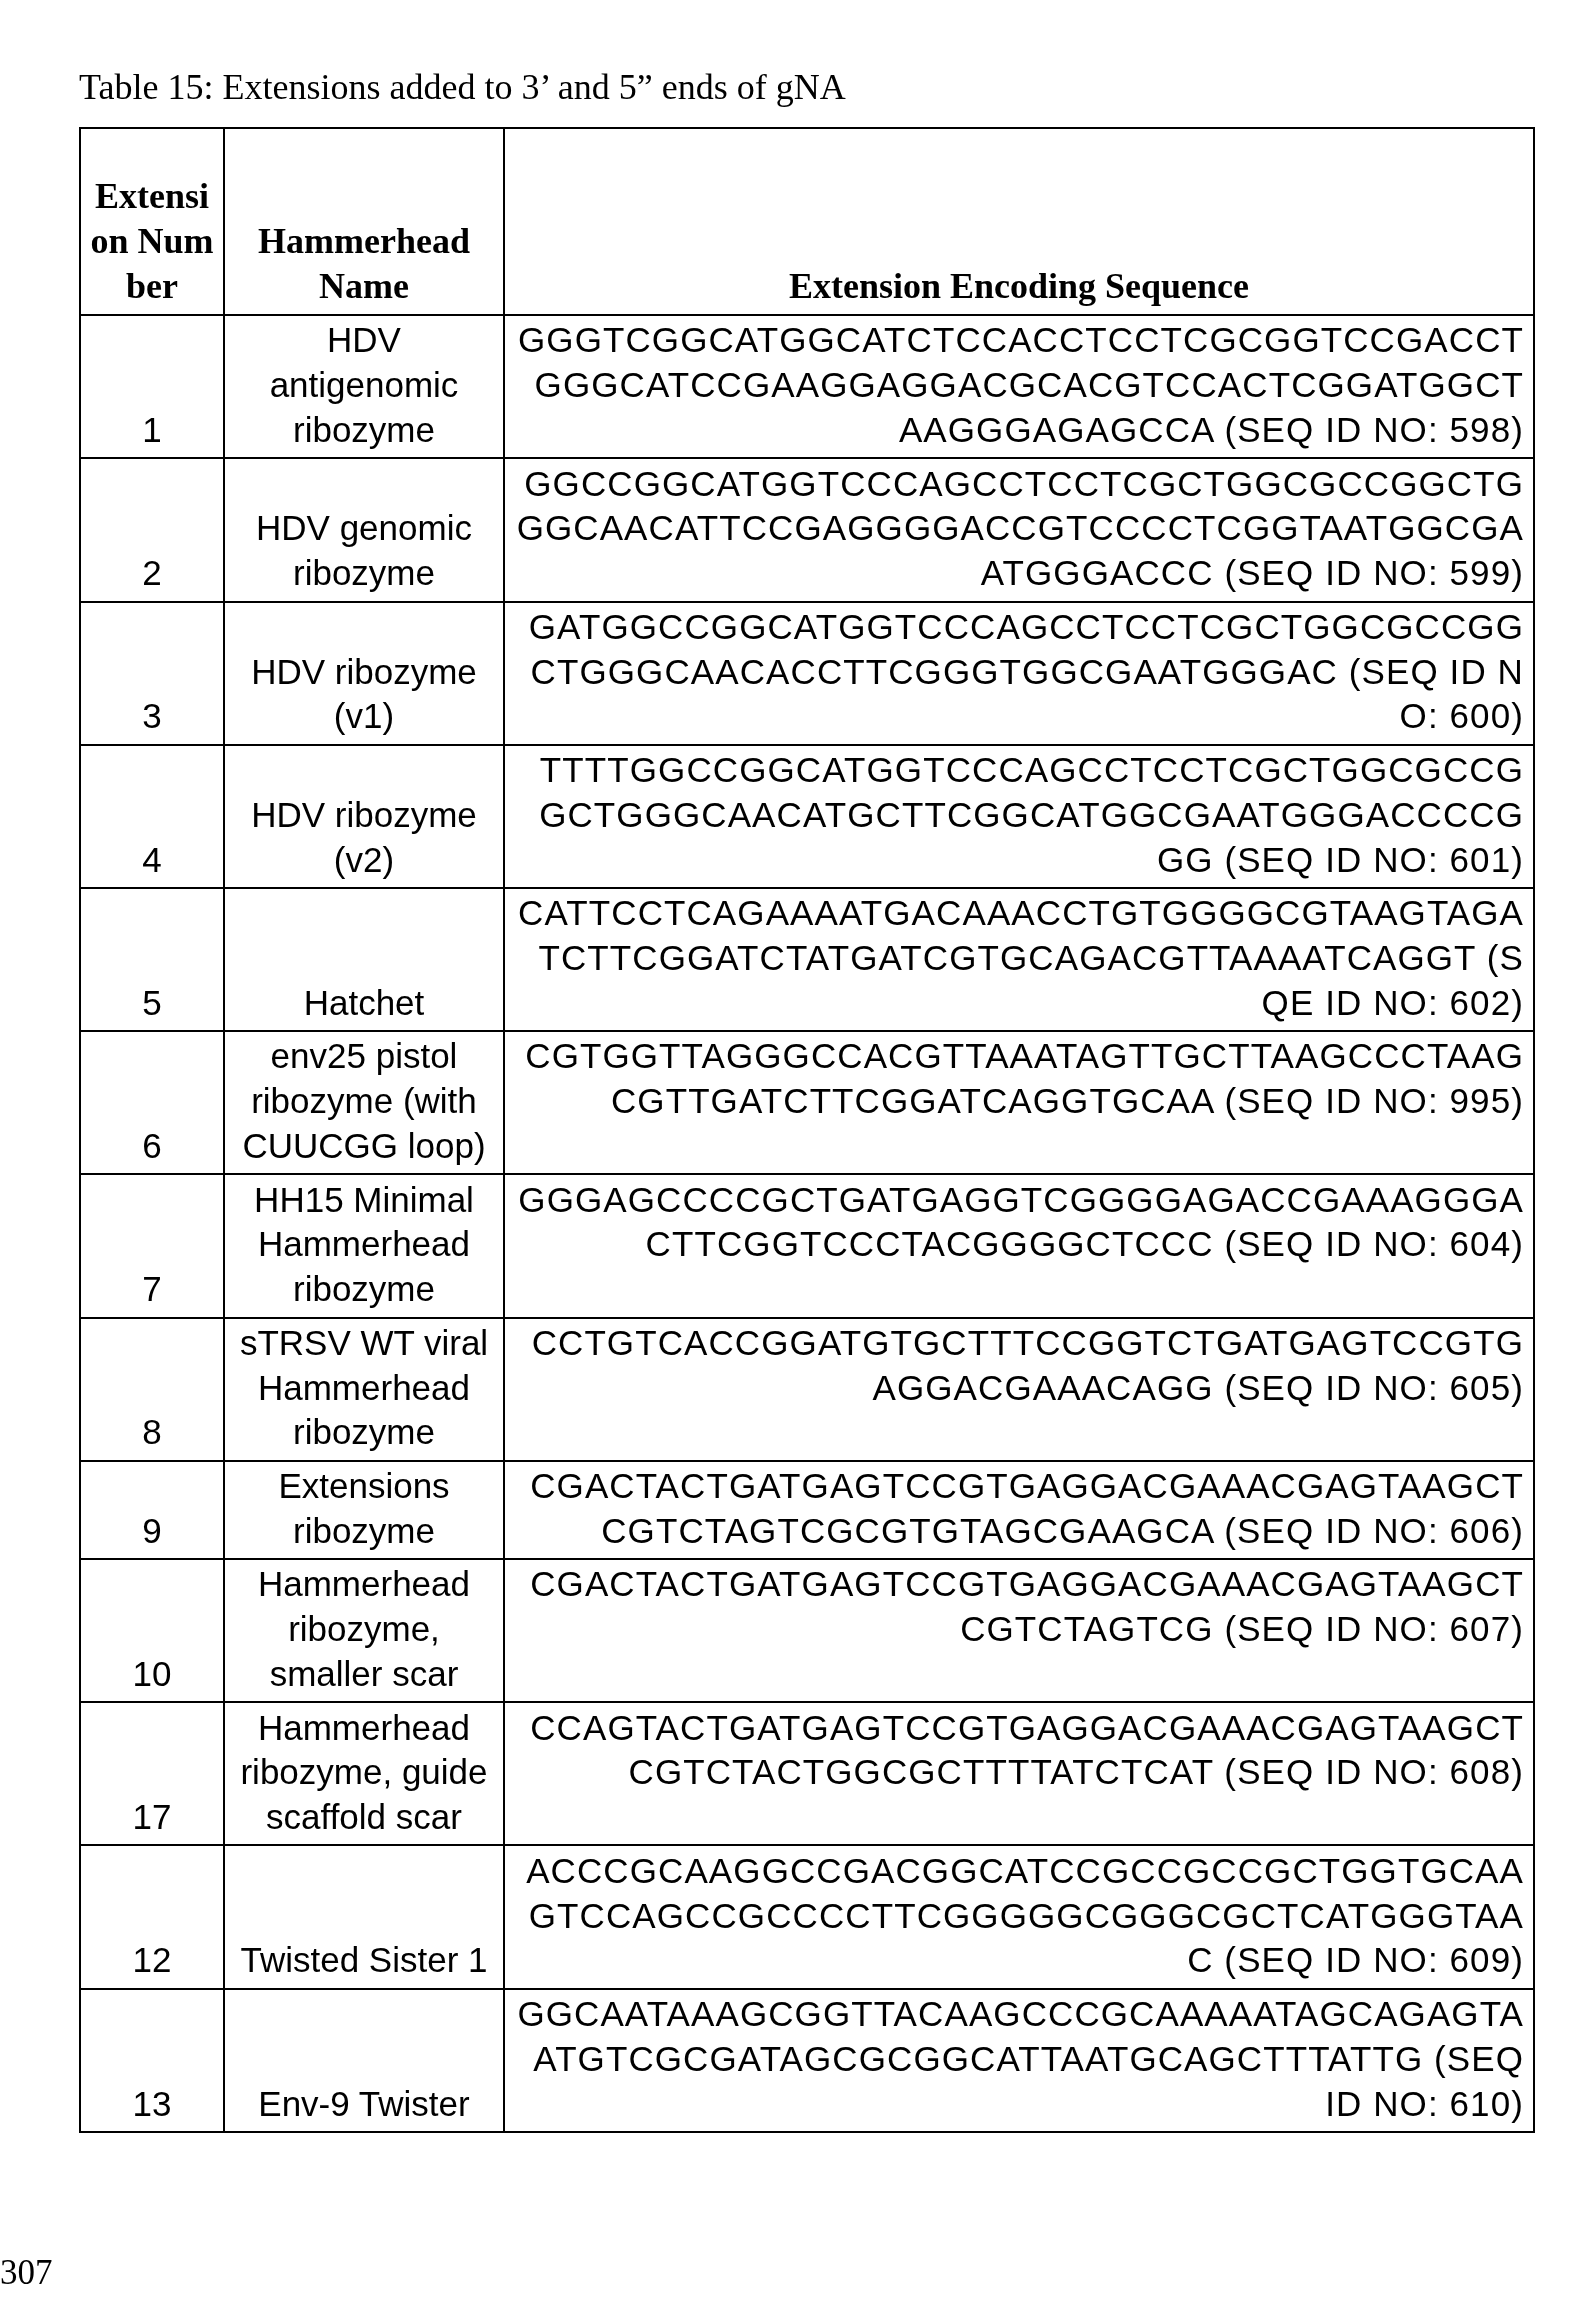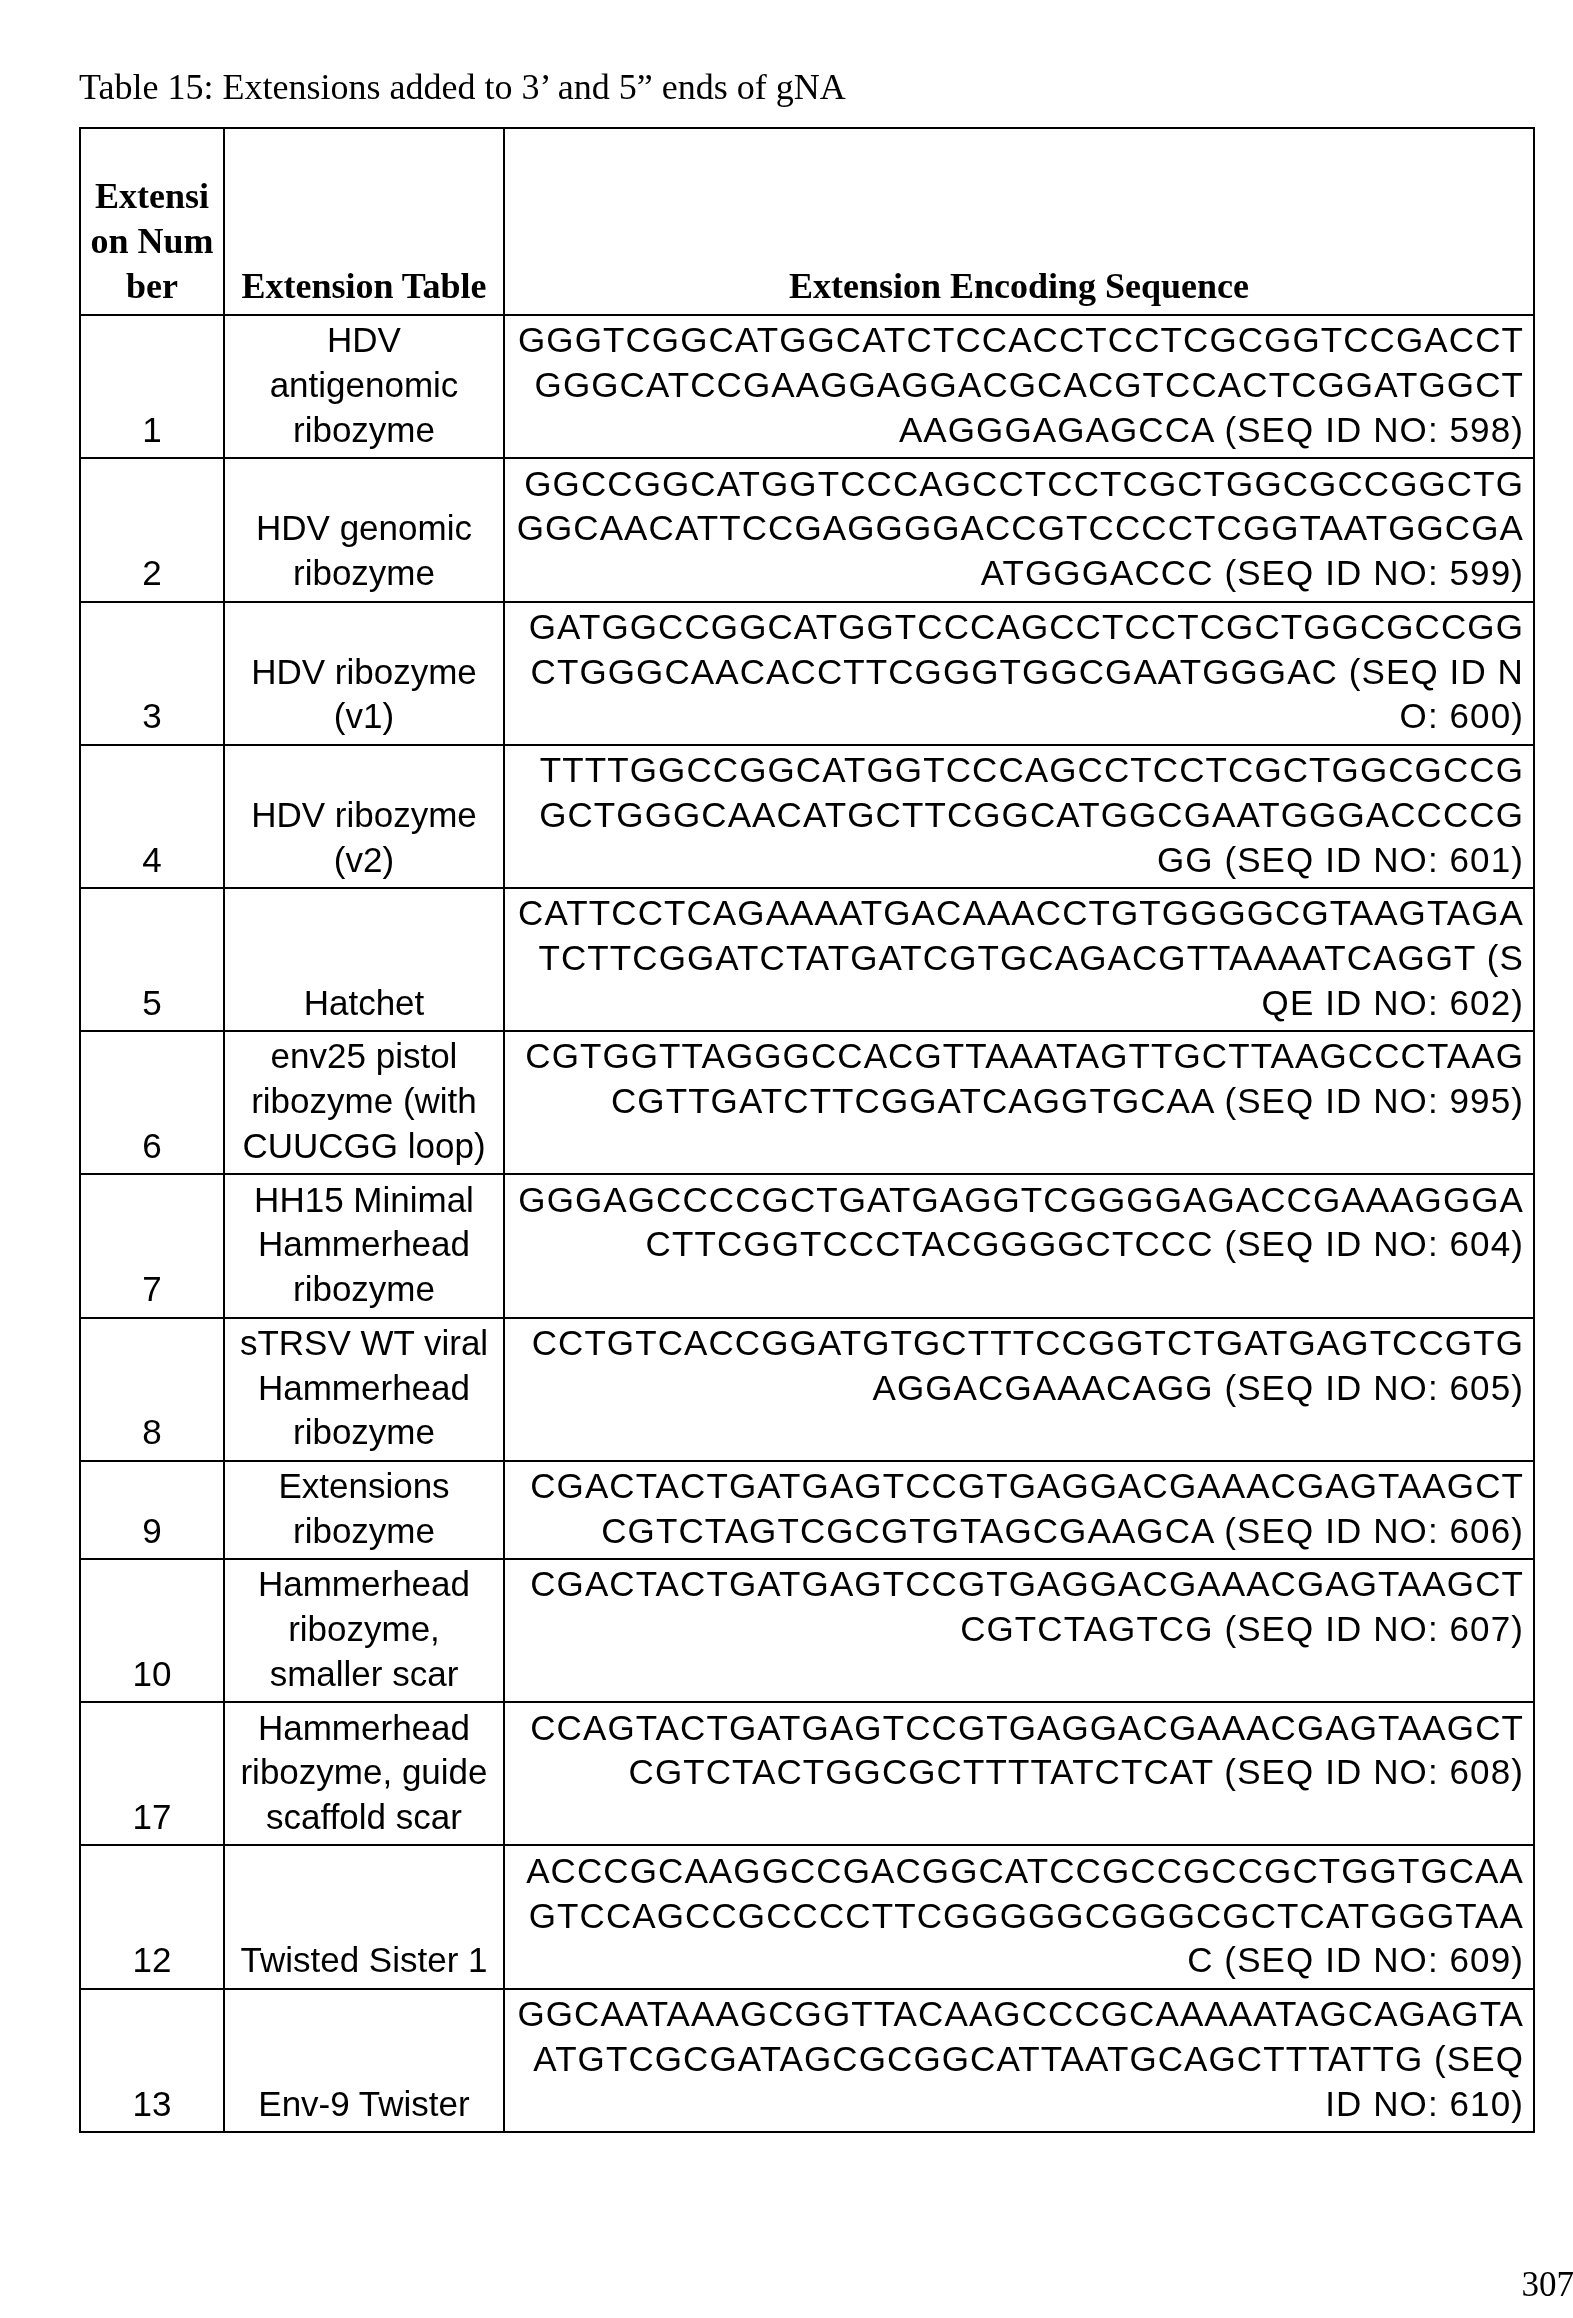--- a/index.html
+++ b/index.html
@@ -50,45 +50,45 @@
   td.col-num { text-align: center; vertical-align: bottom; }
   td.col-name { text-align: center; vertical-align: bottom; }
   td.col-seq {
     text-align: right;
     vertical-align: top;
     word-break: break-all;
     letter-spacing: 1.1px;
   }
   .page-number {
     position: absolute;
-    bottom: 14px;
+    bottom: 26px;
     left: 0;
     right: 0;
-    text-align: right;
+    text-align: left;
     font-size: 35px;
     font-family: "Liberation Serif", serif;
   }
 </style>
 </head>
 <body>
 
 <div class="page">
 
   <div class="title">Table 15: Extensions added to 3’ and 5” ends of gNA</div>
 
   <table class="ext-table">
     <colgroup>
       <col class="c1">
       <col class="c2">
       <col class="c3">
     </colgroup>
     <thead>
       <tr>
         <th class="col-num">Extension Number</th>
-        <th class="col-name">Extension Table</th>
+        <th class="col-name">Hammerhead Name</th>
         <th class="col-seq">Extension Encoding Sequence</th>
       </tr>
     </thead>
     <tbody id="rows-body">
         <tr>
           <td class="col-num">1</td>
           <td class="col-name">HDV antigenomic ribozyme</td>
           <td class="col-seq">GGGTCGGCATGGCATCTCCACCTCCTCGCGGTCCGACCTGGGCATCCGAAGGAGGACGCACGTCCACTCGGATGGCTAAGGGAGAGCCA (SEQ ID NO: 598)</td>
         </tr>
         <tr>

